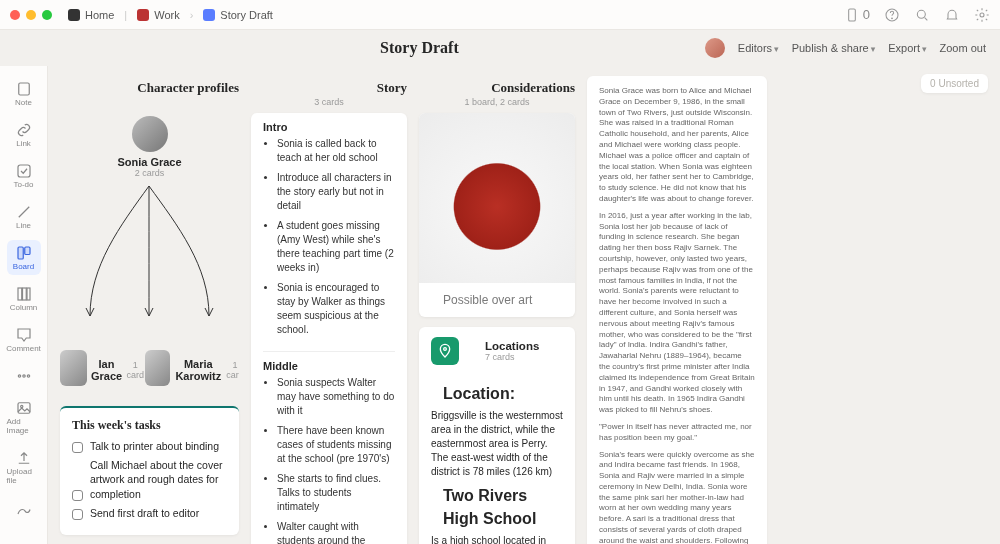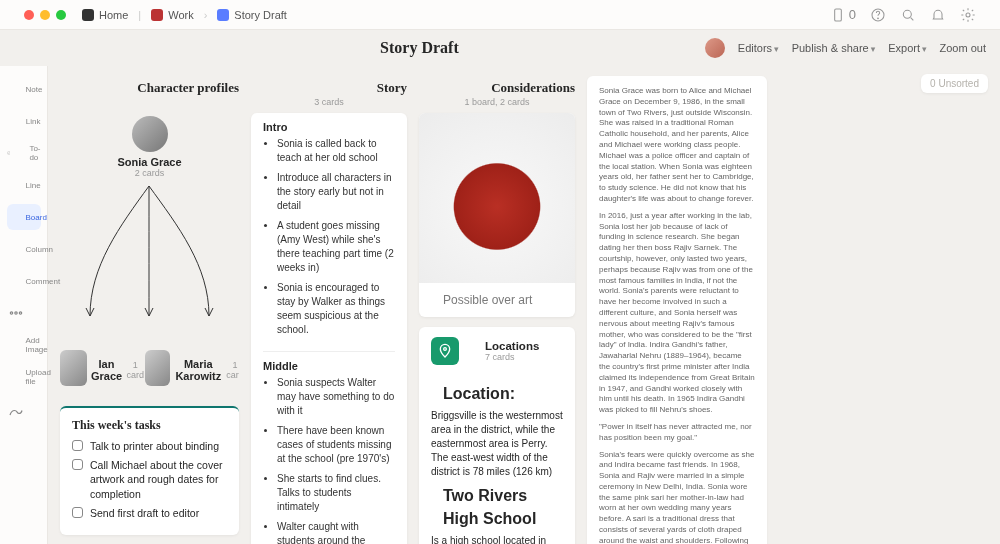--- a/index.html
+++ b/index.html
@@ -1,54 +1,54 @@
 <!DOCTYPE html>
 <html><head>
 <meta charset="utf-8">
 <style>
 *{box-sizing:border-box;margin:0;padding:0;font-family:-apple-system,BlinkMacSystemFont,"Segoe UI",Helvetica,Arial,sans-serif}
 html,body{height:100%;overflow:hidden}
 body{width:1000px;height:544px;background:#f2f0ed;display:flex;flex-direction:column;color:#262626}
-.topbar{height:30px;background:#fdfcfb;border-bottom:1px solid #eae7e3;display:flex;align-items:center;padding:0 24px;font-size:11px;gap:6px}
+.topbar{height:30px;background:#fdfcfb;border-bottom:1px solid #eae7e3;display:flex;align-items:center;padding:0 10px;font-size:11px;gap:6px}
 .traffic{display:flex;gap:6px;margin-right:6px}
 .dot{width:10px;height:10px;border-radius:50%}
 .r{background:#ff5f56}.y{background:#ffbd2e}.g{background:#27c93f}
 .crumb{display:flex;align-items:center;gap:5px;padding:2px 4px;color:#555}
 .crumb .sq{width:12px;height:12px;border-radius:3px}
 .spacer{flex:1}
 .tr{display:flex;align-items:center;gap:14px;color:#8a8a8a;font-size:13px}
 .tr svg{width:16px;height:16px;stroke:#9a9a9a;fill:none;stroke-width:1.6}
 .header{height:36px;display:flex;align-items:center;padding:0 14px;background:#f2f0ed}
 .header .title{flex:1;text-align:center;font-family:Georgia,"Times New Roman",serif;font-weight:600;font-size:16px}
 .hright{display:flex;align-items:center;gap:13px;font-size:11px;color:#555}
 .avatar{width:20px;height:20px;border-radius:50%;background:linear-gradient(135deg,#d98,#b65)}
 .chev{font-size:9px;margin-left:2px;color:#888}
 .main{flex:1;display:flex;overflow:hidden}
 .rail{width:48px;background:#fdfcfb;border-right:1px solid #eae7e3;display:flex;flex-direction:column;align-items:center;padding-top:10px;gap:6px}
-.rbtn{width:34px;display:flex;flex-direction:row;align-items:center;gap:19px;padding:4px 0;font-size:8px;color:#888;border-radius:6px;cursor:pointer}
+.rbtn{width:34px;display:flex;flex-direction:column;align-items:center;gap:0;padding:4px 0;font-size:8px;color:#888;border-radius:6px;cursor:pointer}
 .rbtn.active{background:#e9f0ff;color:#3a66e0}
 .rbtn svg{width:18px;height:18px;stroke:#888;fill:none;stroke-width:1.6}
 .rbtn.active svg{stroke:#3a66e0;fill:#3a66e0;fill-opacity:.15}
 .canvas{flex:1;overflow:hidden;position:relative;padding:10px 12px;display:flex;gap:12px}
 .col{width:179px;flex:0 0 auto}
 .col2{width:156px}
 .card{background:#fff;border-radius:6px;box-shadow:0 1px 3px rgba(0,0,0,.06);margin-bottom:10px;overflow:hidden}
 .sec-title{text-align:right;font-family:Georgia,serif;font-weight:700;font-size:13px;padding-top:4px}
 .sec-sub{text-align:center;font-size:9px;color:#9a9a9a;margin-top:1px;margin-bottom:6px}
 .profiles{position:relative;height:300px}
 .pimg{width:36px;height:36px;border-radius:50%;background:linear-gradient(135deg,#bbb,#777);position:absolute;left:50%;transform:translateX(-50%);top:20px}
 .pname{text-align:center;font-size:11px;font-weight:600}
 .pcount{text-align:center;font-size:9px;color:#9a9a9a}
 .childrow{position:absolute;bottom:6px;left:0;right:0;display:flex;justify-content:space-around}
 .child{display:flex;flex-direction:row;align-items:center;font-size:10px}
 .child .sq{width:36px;height:36px;border-radius:6px;background:linear-gradient(135deg,#ccc,#888);margin-bottom:4px}
 svg.lines{position:absolute;top:0;left:0;width:100%;height:100%;pointer-events:none}
 .tasks{padding:10px 12px;font-size:10.5px;border-top:2px solid #0f766e}
 .tasks h4{font-family:Georgia,serif;font-size:12px;margin-bottom:6px}
-.tasks .row{display:flex;align-items:flex-start;gap:7px;margin-bottom:5px;line-height:1.35}
+.tasks .row{display:flex;align-items:flex-end;gap:7px;margin-bottom:5px;line-height:1.35}
 .tasks .cb{width:11px;height:11px;border:1.4px solid #888;border-radius:3px;flex:0 0 auto;margin-top:1px}
 .story h5{font-size:11px;font-weight:700;padding:8px 12px 4px}
 .story ul{list-style:disc;padding:0 12px 8px 26px;font-size:10px;line-height:1.4;color:#333}
 .story li{margin-bottom:6px}
 .story hr{border:none;border-top:1px solid #eee;margin:0 12px}
 .consider .img{height:170px;background:radial-gradient(circle at 50% 55%,#b92f24 0,#9f2118 35%,#f4f4f4 36%,#ececec 100%)}
 .consider .cap{font-size:12px;color:#7a7a7a;padding:10px 24px}
 .loc{display:flex;align-items:center;gap:26px;padding:10px 12px}
 .loc .pin{width:28px;height:28px;border-radius:6px;background:#189a6c;display:flex;align-items:center;justify-content:center;color:#fff}
 .loc .t{font-size:11.5px;font-weight:700}

